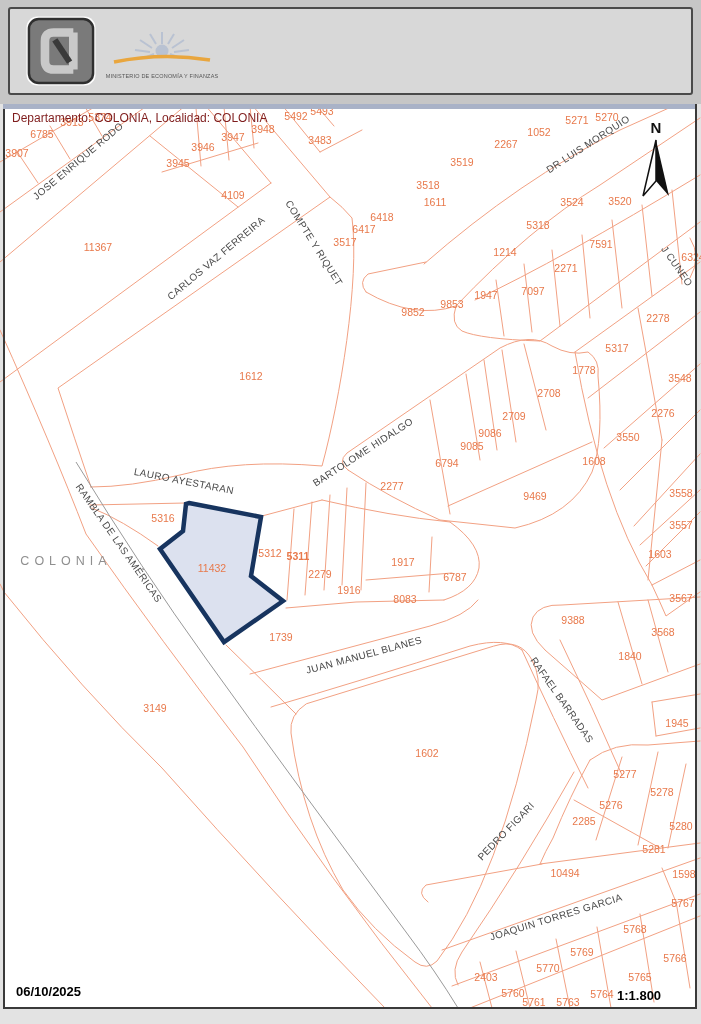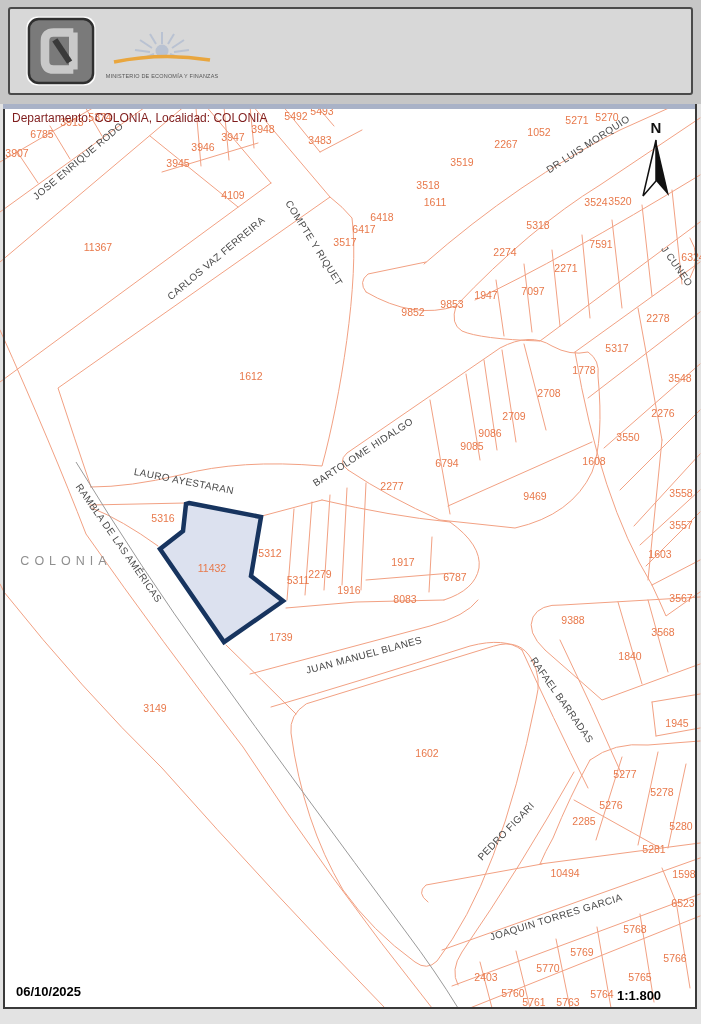--- a/index.html
+++ b/index.html
@@ -108,24 +108,24 @@
     <span class="pnum" style="left: 577px; top: 120px; color: rgb(232, 121, 75);">5271</span>
     <span class="pnum" style="left: 607px; top: 117px; color: rgb(232, 121, 75);">5270</span>
     <span class="pnum" style="left: 539px; top: 132px; color: rgb(232, 121, 75);">1052</span>
     <span class="pnum" style="left: 498px; top: 144px; color: rgb(232, 121, 75); margin-left: 8px;">2267</span>
     <span class="pnum" style="left: 462px; top: 162px; color: rgb(232, 121, 75);">3519</span>
     <span class="pnum" style="left: 428px; top: 185px; color: rgb(232, 121, 75);">3518</span>
     <span class="pnum" style="left: 399px; top: 202px; color: rgb(232, 121, 75); margin-left: 36px;">1611</span>
     <span class="pnum" style="left: 382px; top: 217px; color: rgb(232, 121, 75);">6418</span>
     <span class="pnum" style="left: 364px; top: 229px; color: rgb(232, 121, 75);">6417</span>
     <span class="pnum" style="left: 345px; top: 242px; color: rgb(232, 121, 75);">3517</span>
-    <span class="pnum" style="left: 596px; top: 202px; color: rgb(232, 121, 75);">3524</span>
+    <span class="pnum" style="left: 572px; top: 202px; color: rgb(232, 121, 75);">3524</span>
     <span class="pnum" style="left: 620px; top: 201px; color: rgb(232, 121, 75);">3520</span>
     <span class="pnum" style="left: 538px; top: 225px; color: rgb(232, 121, 75);">5318</span>
-    <span class="pnum" style="left: 505px; top: 252px; color: rgb(232, 121, 75);">2274</span>
+    <span class="pnum" style="left: 505px; top: 252px; color: rgb(232, 121, 75);">1214</span>
     <span class="pnum" style="left: 601px; top: 244px; color: rgb(232, 121, 75);">7591</span>
     <span class="pnum" style="left: 566px; top: 268px; color: rgb(232, 121, 75);">2271</span>
     <span class="pnum" style="left: 533px; top: 291px; color: rgb(232, 121, 75);">7097</span>
     <span class="pnum" style="left: 486px; top: 295px; color: rgb(232, 121, 75);">1947</span>
     <span class="pnum" style="left: 452px; top: 304px; color: rgb(232, 121, 75);">9853</span>
     <span class="pnum" style="left: 413px; top: 312px; color: rgb(232, 121, 75);">9852</span>
     <span class="pnum" style="left: 693px; top: 257px; color: rgb(232, 121, 75);">6324</span>
     <span class="pnum" style="left: 658px; top: 318px; color: rgb(232, 121, 75);">2278</span>
     <span class="pnum" style="left: 617px; top: 348px; color: rgb(232, 121, 75);">5317</span>
     <span class="pnum" style="left: 584px; top: 370px; color: rgb(232, 121, 75);">1778</span>
@@ -140,42 +140,42 @@
     <span class="pnum" style="left: 549px; top: 393px; color: rgb(232, 121, 75);">2708</span>
     <span class="pnum" style="left: 514px; top: 416px; color: rgb(232, 121, 75);">2709</span>
     <span class="pnum" style="left: 490px; top: 433px; color: rgb(232, 121, 75);">9086</span>
     <span class="pnum" style="left: 472px; top: 446px; color: rgb(232, 121, 75);">9085</span>
     <span class="pnum" style="left: 447px; top: 463px; color: rgb(232, 121, 75);">6794</span>
     <span class="pnum" style="left: 392px; top: 486px; color: rgb(232, 121, 75);">2277</span>
     <span class="pnum" style="left: 535px; top: 496px; color: rgb(232, 121, 75);">9469</span>
     <span class="pnum" style="left: 163px; top: 518px; color: rgb(232, 121, 75);">5316</span>
     <span class="pnum" style="left: 212px; top: 568px; color: rgb(232, 121, 75); text-align: right;">11432</span>
     <span class="pnum" style="left: 270px; top: 553px; color: rgb(232, 121, 75);">5312</span>
-    <span class="pnum" style="left: 298px; top: 580px; color: rgb(232, 121, 75);">5311</span>
+    <span class="pnum" style="left: 298px; top: 556px; color: rgb(232, 121, 75); font-weight: bold;">5311</span>
     <span class="pnum" style="left: 320px; top: 574px; color: rgb(232, 121, 75);">2279</span>
     <span class="pnum" style="left: 349px; top: 590px; color: rgb(232, 121, 75);">1916</span>
     <span class="pnum" style="left: 403px; top: 562px; color: rgb(232, 121, 75);">1917</span>
     <span class="pnum" style="left: 405px; top: 599px; color: rgb(232, 121, 75);">8083</span>
     <span class="pnum" style="left: 455px; top: 577px; color: rgb(232, 121, 75);">6787</span>
     <span class="pnum" style="left: 281px; top: 637px; color: rgb(232, 121, 75);">1739</span>
     <span class="pnum" style="left: 155px; top: 708px; color: rgb(232, 121, 75);">3149</span>
     <span class="pnum" style="left: 427px; top: 753px; color: rgb(232, 121, 75);">1602</span>
     <span class="pnum" style="left: 573px; top: 620px; color: rgb(232, 121, 75);">9388</span>
     <span class="pnum" style="left: 663px; top: 632px; color: rgb(232, 121, 75);">3568</span>
     <span class="pnum" style="left: 630px; top: 656px; color: rgb(232, 121, 75);">1840</span>
     <span class="pnum" style="left: 677px; top: 723px; color: rgb(232, 121, 75);">1945</span>
     <span class="pnum" style="left: 625px; top: 774px; color: rgb(232, 121, 75);">5277</span>
     <span class="pnum" style="left: 662px; top: 792px; color: rgb(232, 121, 75);">5278</span>
     <span class="pnum" style="left: 611px; top: 805px; color: rgb(232, 121, 75);">5276</span>
     <span class="pnum" style="left: 584px; top: 821px; color: rgb(232, 121, 75);">2285</span>
     <span class="pnum" style="left: 681px; top: 826px; color: rgb(232, 121, 75);">5280</span>
     <span class="pnum" style="left: 654px; top: 849px; color: rgb(232, 121, 75);">5281</span>
     <span class="pnum" style="left: 565px; top: 873px; color: rgb(232, 121, 75);">10494</span>
     <span class="pnum" style="left: 684px; top: 874px; color: rgb(232, 121, 75);">1598</span>
-    <span class="pnum" style="left: 683px; top: 903px; color: rgb(232, 121, 75);">6523</span>
+    <span class="pnum" style="left: 683px; top: 903px; color: rgb(232, 121, 75);">5767</span>
     <span class="pnum" style="left: 635px; top: 929px; color: rgb(232, 121, 75);">5768</span>
     <span class="pnum" style="left: 582px; top: 952px; color: rgb(232, 121, 75);">5769</span>
     <span class="pnum" style="left: 675px; top: 958px; color: rgb(232, 121, 75);">5766</span>
     <span class="pnum" style="left: 548px; top: 968px; color: rgb(232, 121, 75);">5770</span>
     <span class="pnum" style="left: 486px; top: 977px; color: rgb(232, 121, 75);">2403</span>
     <span class="pnum" style="left: 640px; top: 977px; color: rgb(232, 121, 75);">5765</span>
     <span class="pnum" style="left: 513px; top: 993px; color: rgb(232, 121, 75);">5760</span>
     <span class="pnum" style="left: 602px; top: 994px; color: rgb(232, 121, 75);">5764</span>
     <span class="pnum" style="left: 534px; top: 1002px; color: rgb(232, 121, 75);">5761</span>
     <span class="pnum" style="left: 568px; top: 1002px; color: rgb(232, 121, 75); text-align: right;">5763</span>

